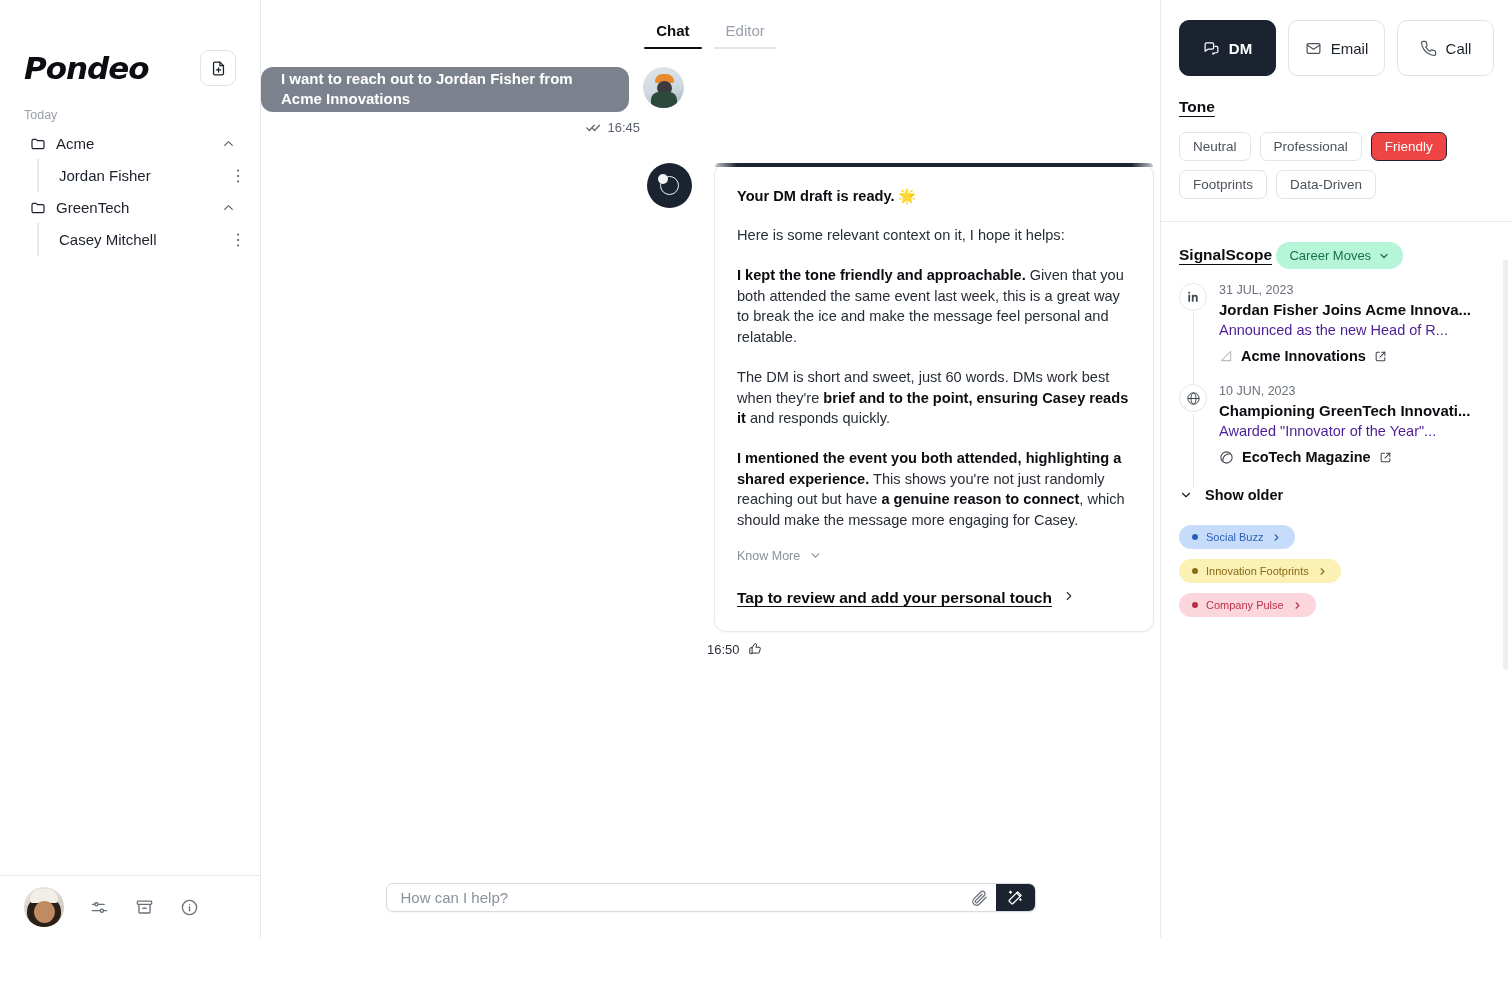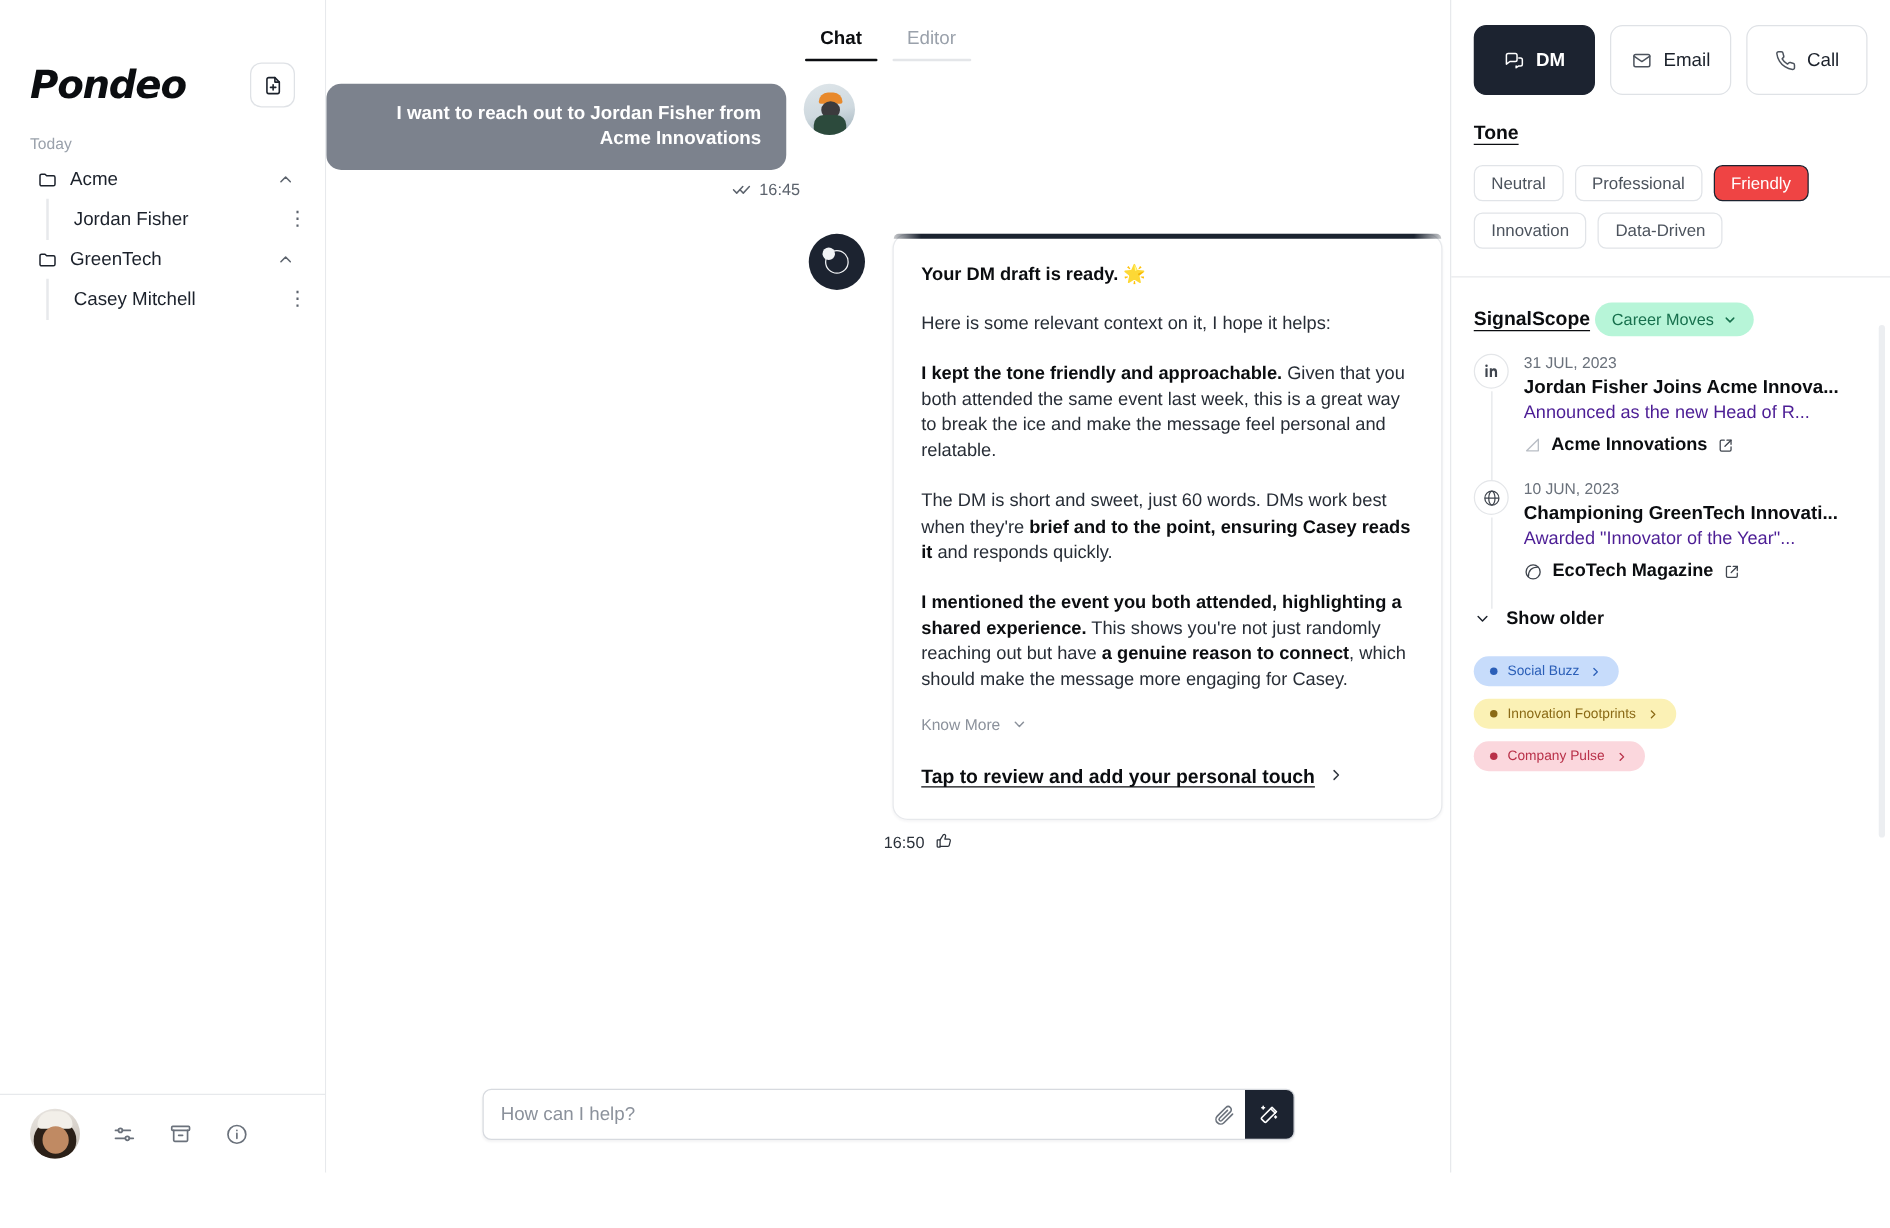--- a/index.html
+++ b/index.html
@@ -97,21 +97,21 @@
   .tab .ul { position: absolute; left: 6px; right: 6px; bottom: 0; height: 2.5px; border-radius: 2px; }
   .tab.active .ul { background: #0b0d10; }
   .tab.inactive .ul { background: #e4e6e9; }
 
   .thread { flex: 1 1 auto; overflow: hidden; padding: 18px 0 0 0; }
 
   .row-user { display: flex; justify-content: flex-end; align-items: flex-start;
               gap: 14px; padding-right: 476px; }
   .bubble-user {
     background: #7c828d; color: #fff; font-size: 15px; font-weight: 600;
-    padding: 14px 20px; border-radius: 12px; max-width: 430px; line-height: 1.35; text-align: right;
+    padding: 2px 20px; border-radius: 12px; max-width: 430px; line-height: 1.35;
   }
   .avatar-user {
     width: 41px; height: 41px; border-radius: 50%; overflow: hidden; flex: 0 0 41px;
     position: relative;
     background: linear-gradient(165deg,#dfe6ea 0%,#cfd9df 55%,#9fb0ba 100%);
   }
   .avatar-user .cap { position:absolute; left:12px; top:7px; width:19px; height:9px;
                       border-radius:9px 9px 2px 2px; background:#e8892b; }
   .avatar-user .fc  { position:absolute; left:14px; top:14px; width:15px; height:14px;
                       border-radius:50%; background:#3b3b3d; }
@@ -163,21 +163,21 @@
     text-decoration: underline; text-underline-offset: 3px;
   }
   .cta .cta-chev { color: #30363f; display: flex; }
   .meta-ai {
     display: flex; align-items: center; gap: 8px;
     padding-left: 446px; margin-top: 10px; font-size: 13px; color: #2b313a;
   }
 
   .composer-wrap { padding: 0 0 26px 0; display: flex; justify-content: center; }
   .composer {
-    width: 650px; height: 41px; border: 1px solid #d7dadf; border-radius: 7px;
+    width: 650px; height: 29px; border: 1px solid #d7dadf; border-radius: 7px;
     background: #fff; display: flex; align-items: center; overflow: hidden;
     box-shadow: 0 1px 2px rgba(16,24,40,.05);
     margin-top: 48px;
   }
   .composer input {
     flex: 1; border: none; outline: none; height: 100%;
     padding: 0 14px; font-size: 15px; color: #1b212b;
     font-family: "Liberation Sans", sans-serif; background: transparent;
   }
   .composer input::placeholder { color: #8b919b; }
@@ -491,21 +491,21 @@
         <span>Call</span>
       </div>
     </div>
 
     <div class="rp-tone">
       <div class="sec-title">Tone</div>
       <div class="chips">
         <div class="chip"><span>Neutral</span></div>
         <div class="chip"><span>Professional</span></div>
         <div class="chip on"><span>Friendly</span></div>
-        <div class="chip"><span>Innovation</span></div>
+        <div class="chip"><span>Footprints</span></div>
         <div class="chip"><span>Data-Driven</span></div>
       </div>
     </div>
 
     <div class="rp-signal">
       <div class="sec-title">SignalScope</div>
 
       <div class="pill-career">
         <span>Career Moves</span>
         <span>

